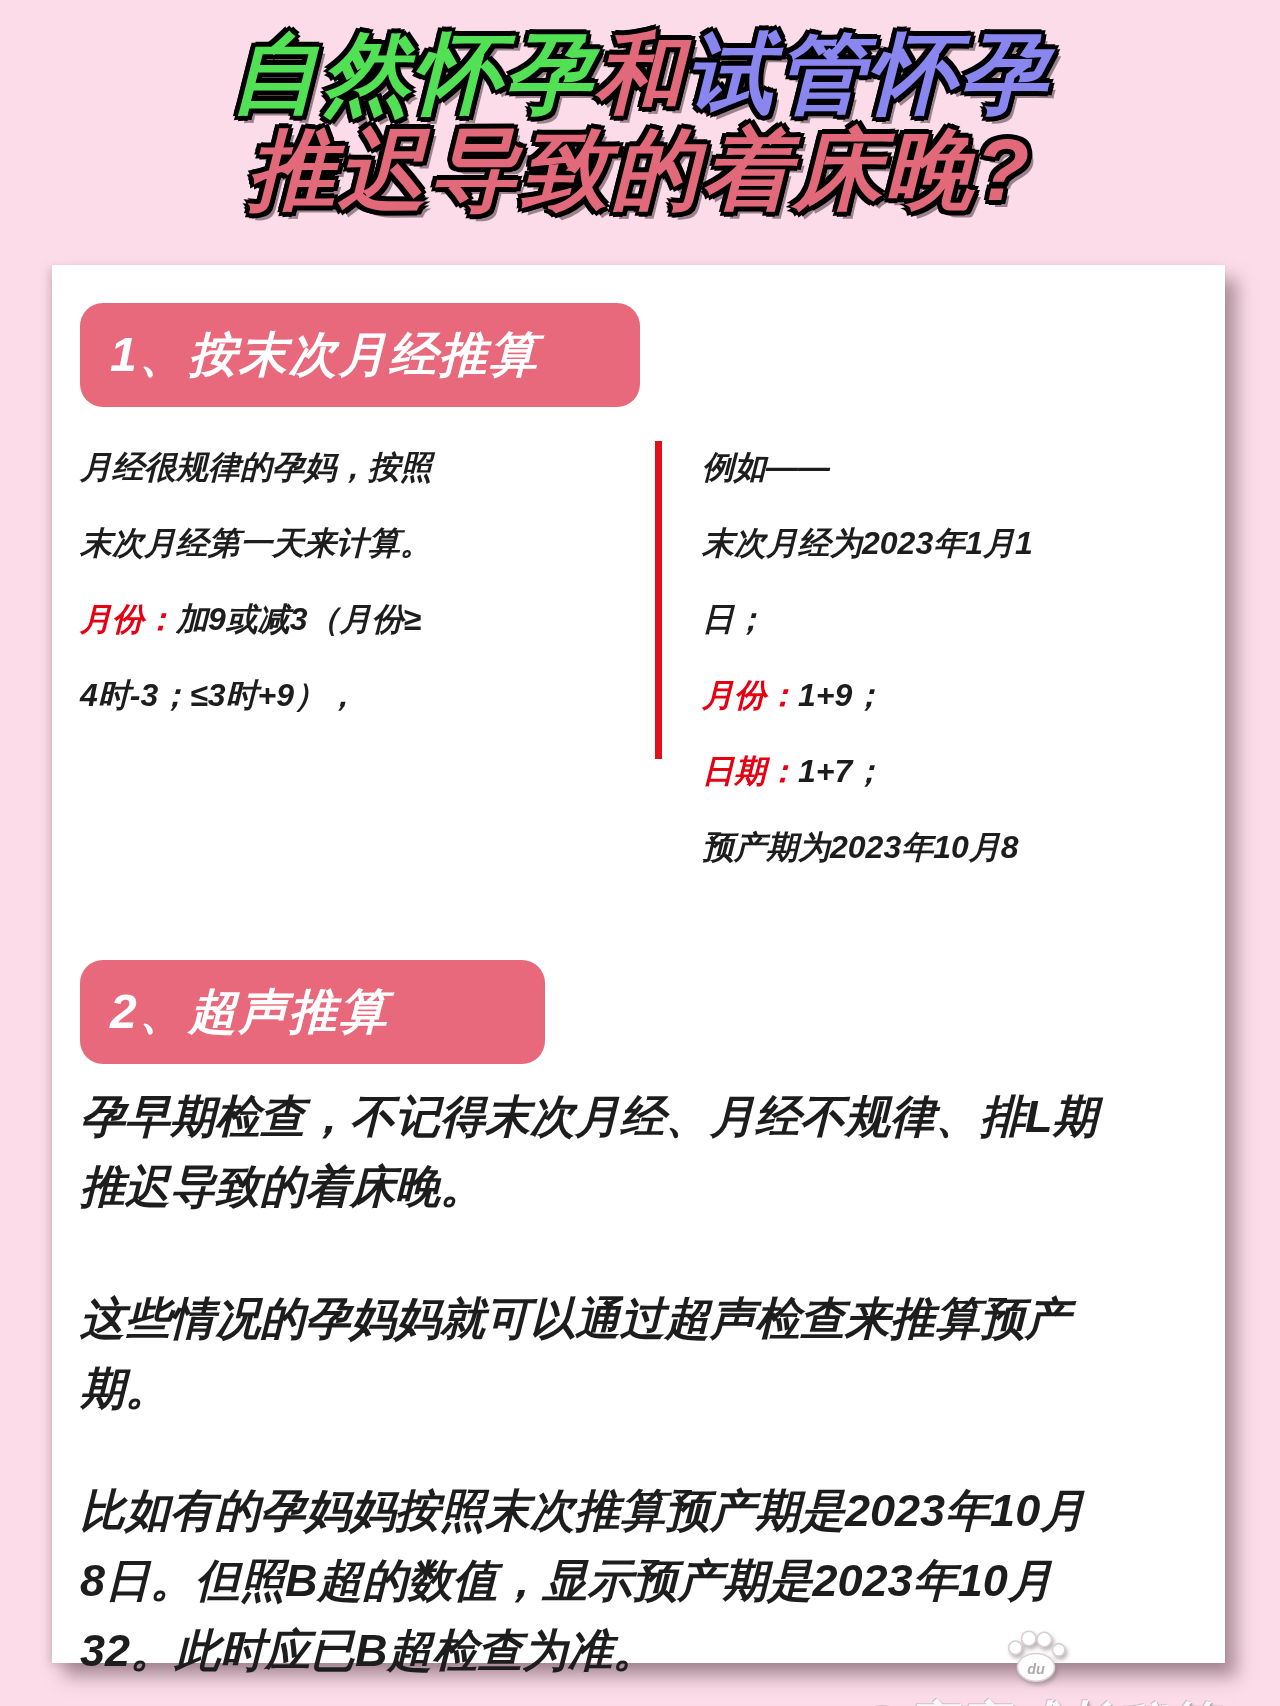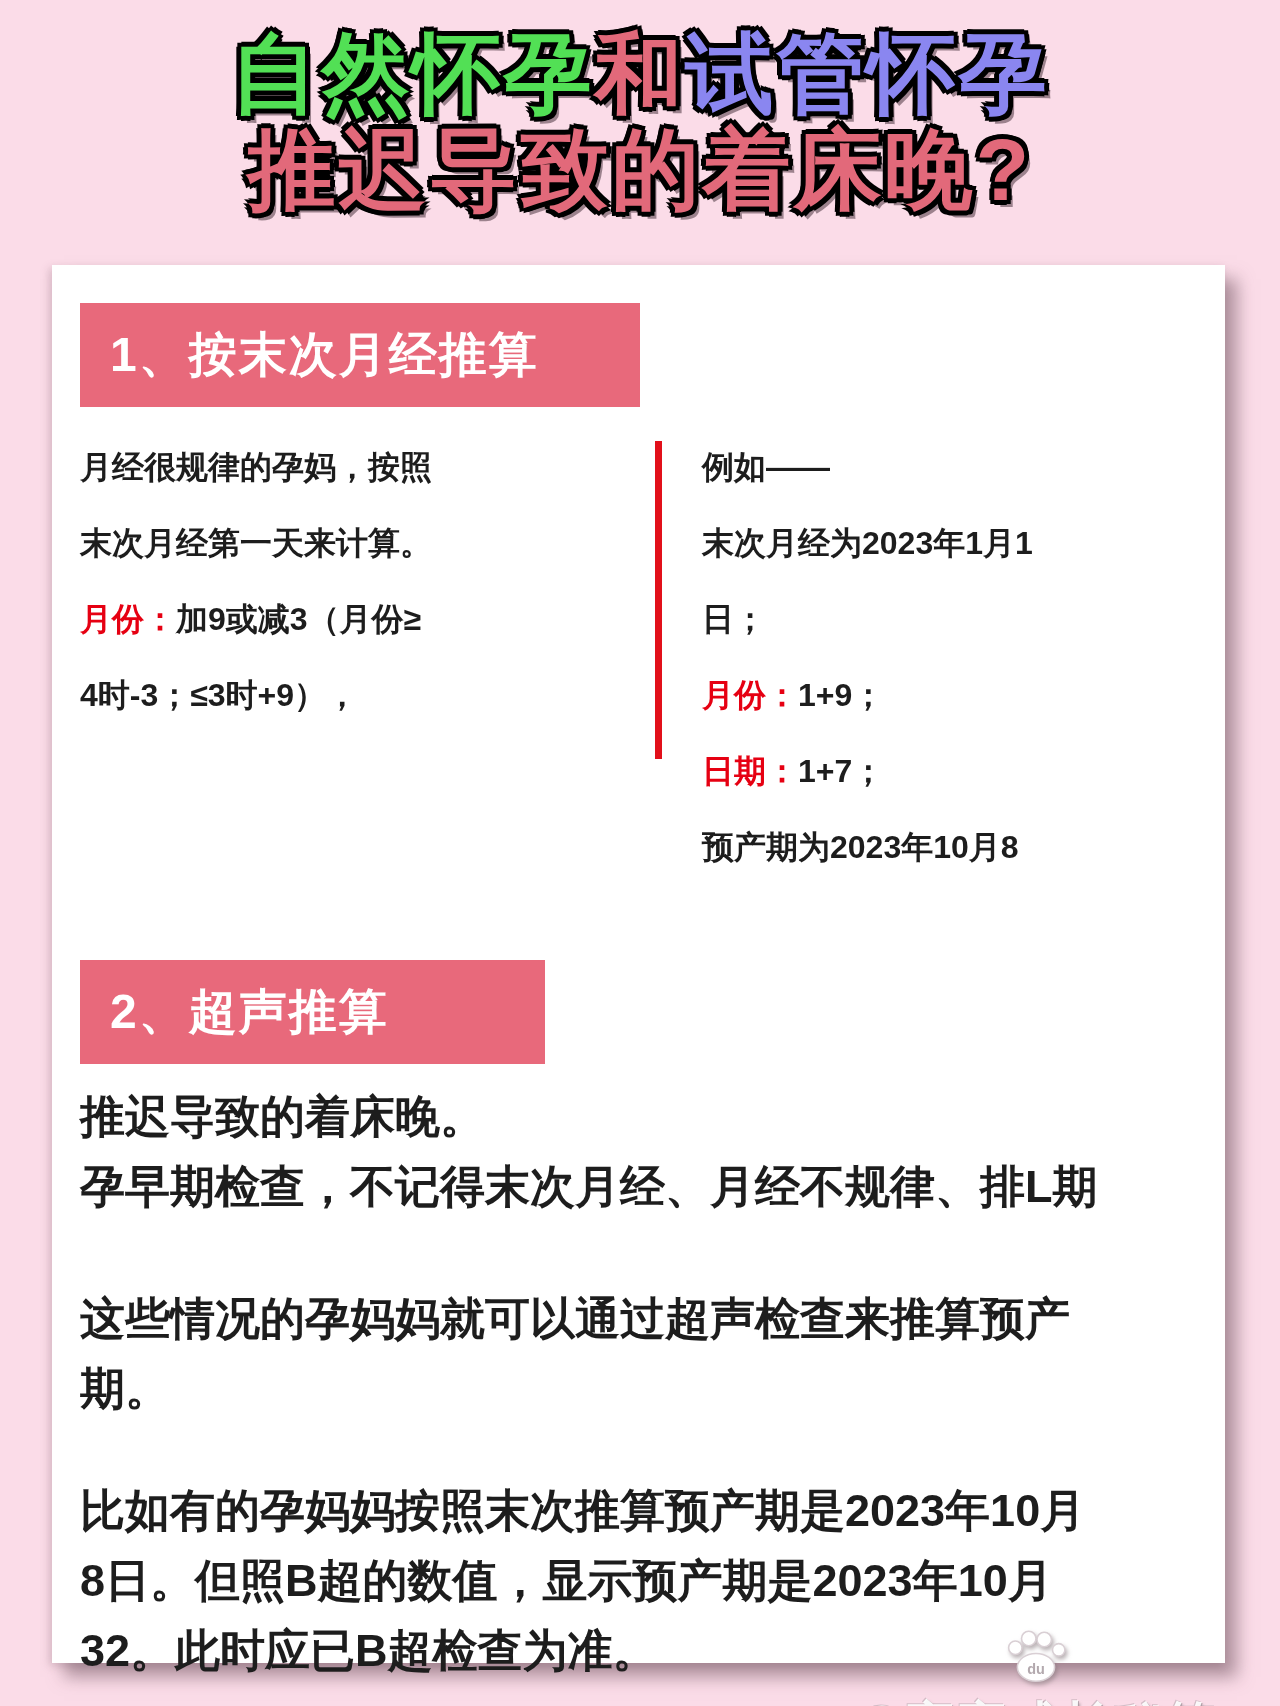--- a/index.html
+++ b/index.html
@@ -5,21 +5,21 @@
   * { margin: 0; padding: 0; box-sizing: border-box; }
   html, body { width: 1280px; }
   body {
     width: 1280px; height: 1706px;
     background: #fbdce8;
     font-family: "Liberation Sans", sans-serif;
     position: relative;
     overflow: hidden;
     color: #1d1d1d;
   }
-  .poster { position: relative; width: 1280px; height: 1706px; }
+  .poster { position: relative; width: 1280px; height: 1706px; font-style: italic; }
 
   
   .title-block { padding-top: 26px; text-align: center; }
   .t-line { font-size: 88px; font-weight: 900; line-height: 96px; letter-spacing: 3px; }
   .bubble {
     text-shadow:
       -4px -4px 0 #000, 4px -4px 0 #000, -4px 4px 0 #000, 4px 4px 0 #000,
       -5px 0 0 #000, 5px 0 0 #000, 0 -5px 0 #000, 0 5px 0 #000,
       6px 7px 0 rgba(40,20,30,0.45);
   }
@@ -40,20 +40,21 @@
     margin-left: 28px;
     background: #e8697b;
     color: #ffffff;
     font-size: 48px;
     font-weight: 700;
     height: 104px;
     display: flex;
     align-items: center;
     padding-left: 30px;
     letter-spacing: 2px;
+    border-radius: 23px;
   }
   .banner-1 { margin-top: 38px; width: 560px; }
   .banner-2 { margin-top: 75px; width: 465px; }
 
   
   .cols { display: flex; margin-top: 22px; margin-left: 28px; }
   .col-left  { width: 520px; }
   .col-right { width: 523px; margin-left: 40px; }
   .divider {
     width: 7px; height: 318px;
@@ -137,22 +138,22 @@
           <div class="s1-line"><span class="red-label">日期：</span><span>1+7；</span></div>
           <div class="s1-line">预产期为2023年10月8</div>
         </div>
       </div>
     </section>
 
     <section>
       <div class="banner banner-2">2、超声推算</div>
 
       <div class="para para-1">
+        <div class="s2-line">孕早期检查，不记得末次月经、月经不规律、排L期</div>
         <div class="s2-line">推迟导致的着床晚。</div>
-        <div class="s2-line">孕早期检查，不记得末次月经、月经不规律、排L期</div>
       </div>
 
       <div class="para para-2">
         <div class="s2-line">这些情况的孕妈妈就可以通过超声检查来推算预产</div>
         <div class="s2-line">期。</div>
       </div>
 
       <div class="para para-3">
         <div class="s2-line">比如有的孕妈妈按照末次推算预产期是2023年10月</div>
         <div class="s2-line">8日。但照B超的数值，显示预产期是2023年10月</div>

